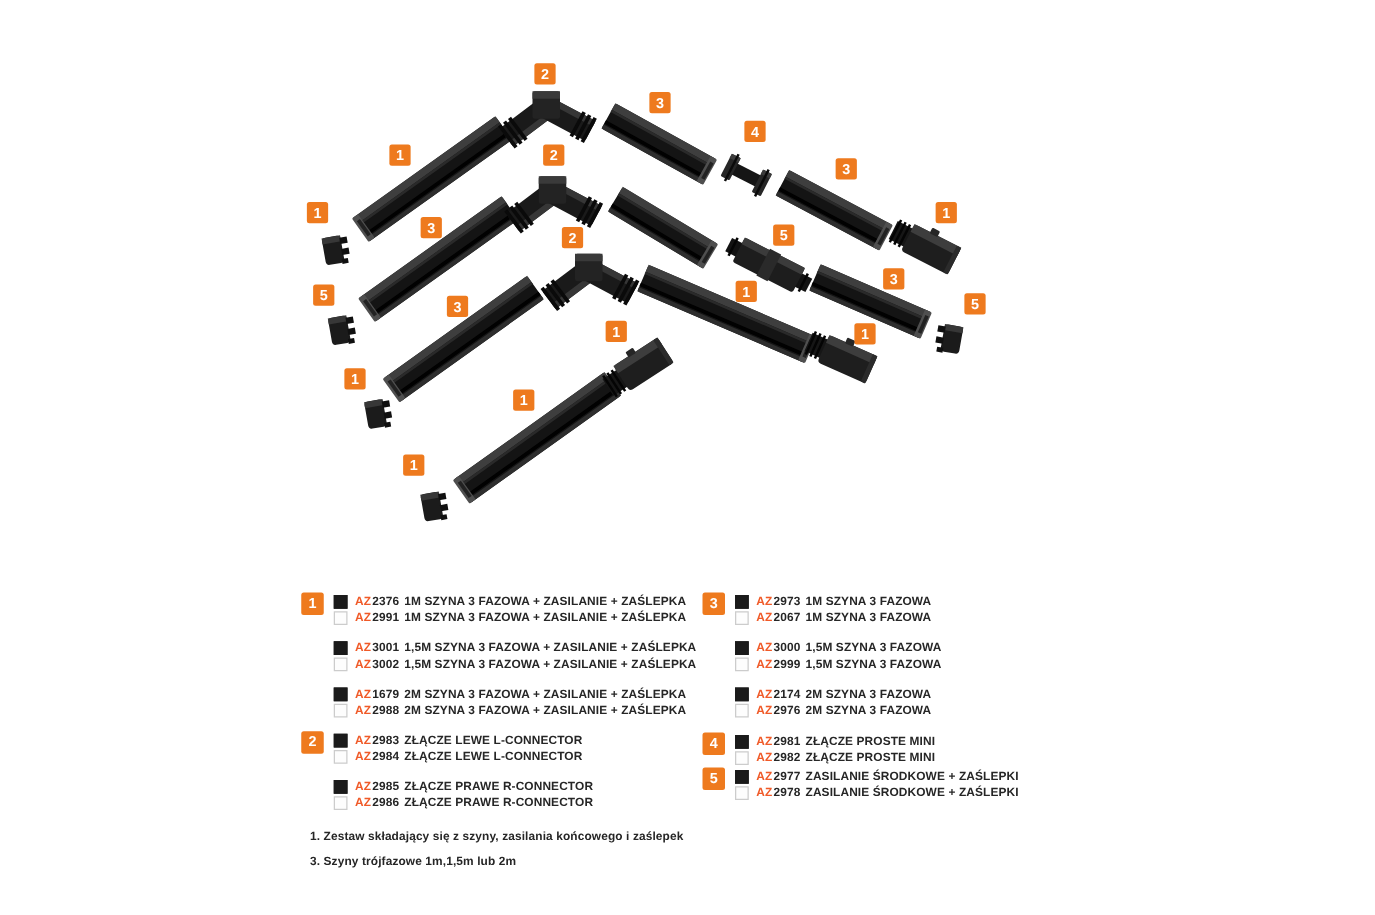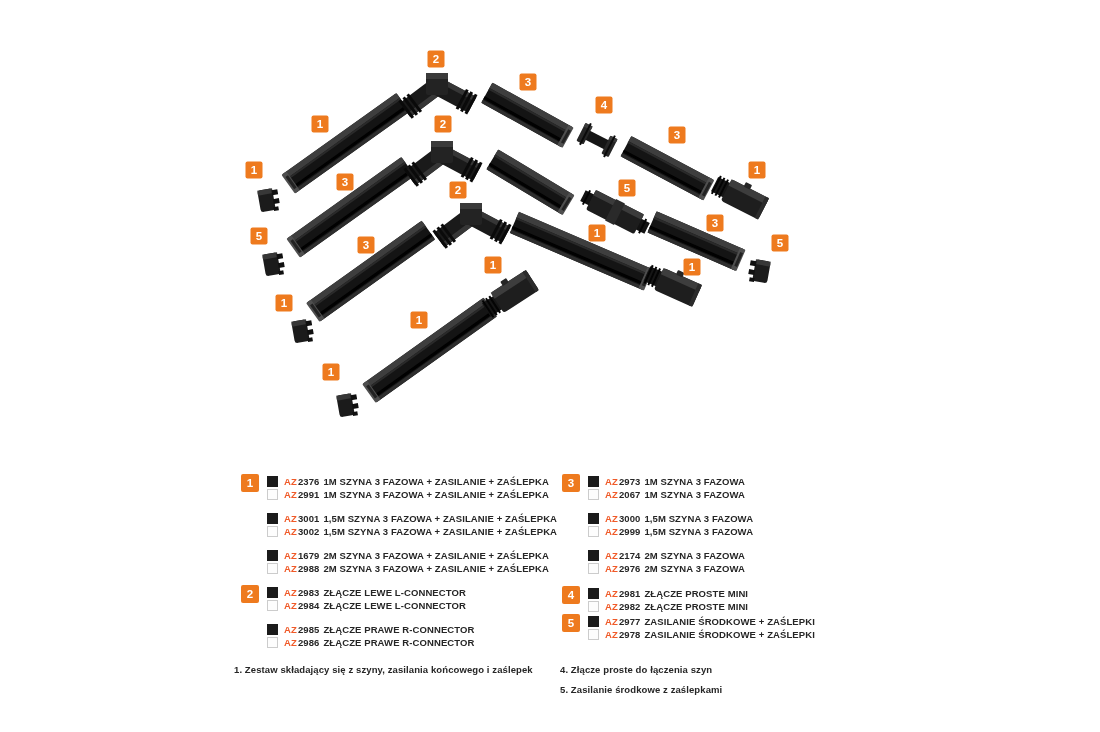--- a/index.html
+++ b/index.html
@@ -482,21 +482,18 @@
           <div class="lrow">
             <span class="swatch empty"></span>
             <span class="az">AZ</span>
             <span class="code">2978</span>
             <span class="desc">ZASILANIE ŚRODKOWE + ZAŚLEPKI</span>
           </div>
         </div>
       </div>
     </div>
   <div id="notes">
-      <div class="notecol" style="left: 234px; top: 664px;">
+      <div class="notecol" style="left: 248px; top: 664px;">
         <div class="note">1. Zestaw składający się z szyny, zasilania końcowego i zaślepek</div>
-      </div>
-      <div class="notecol" style="left: 560px; top: 664px;">
-        <div class="note">4. Złącze proste do łączenia szyn</div>
-        <div class="note">5. Zasilanie środkowe z zaślepkami</div>
+        <div class="note">3. Szyny trójfazowe 1m,1,5m lub 2m</div>
       </div>
     </div>
 </div>
 
 </body></html>

